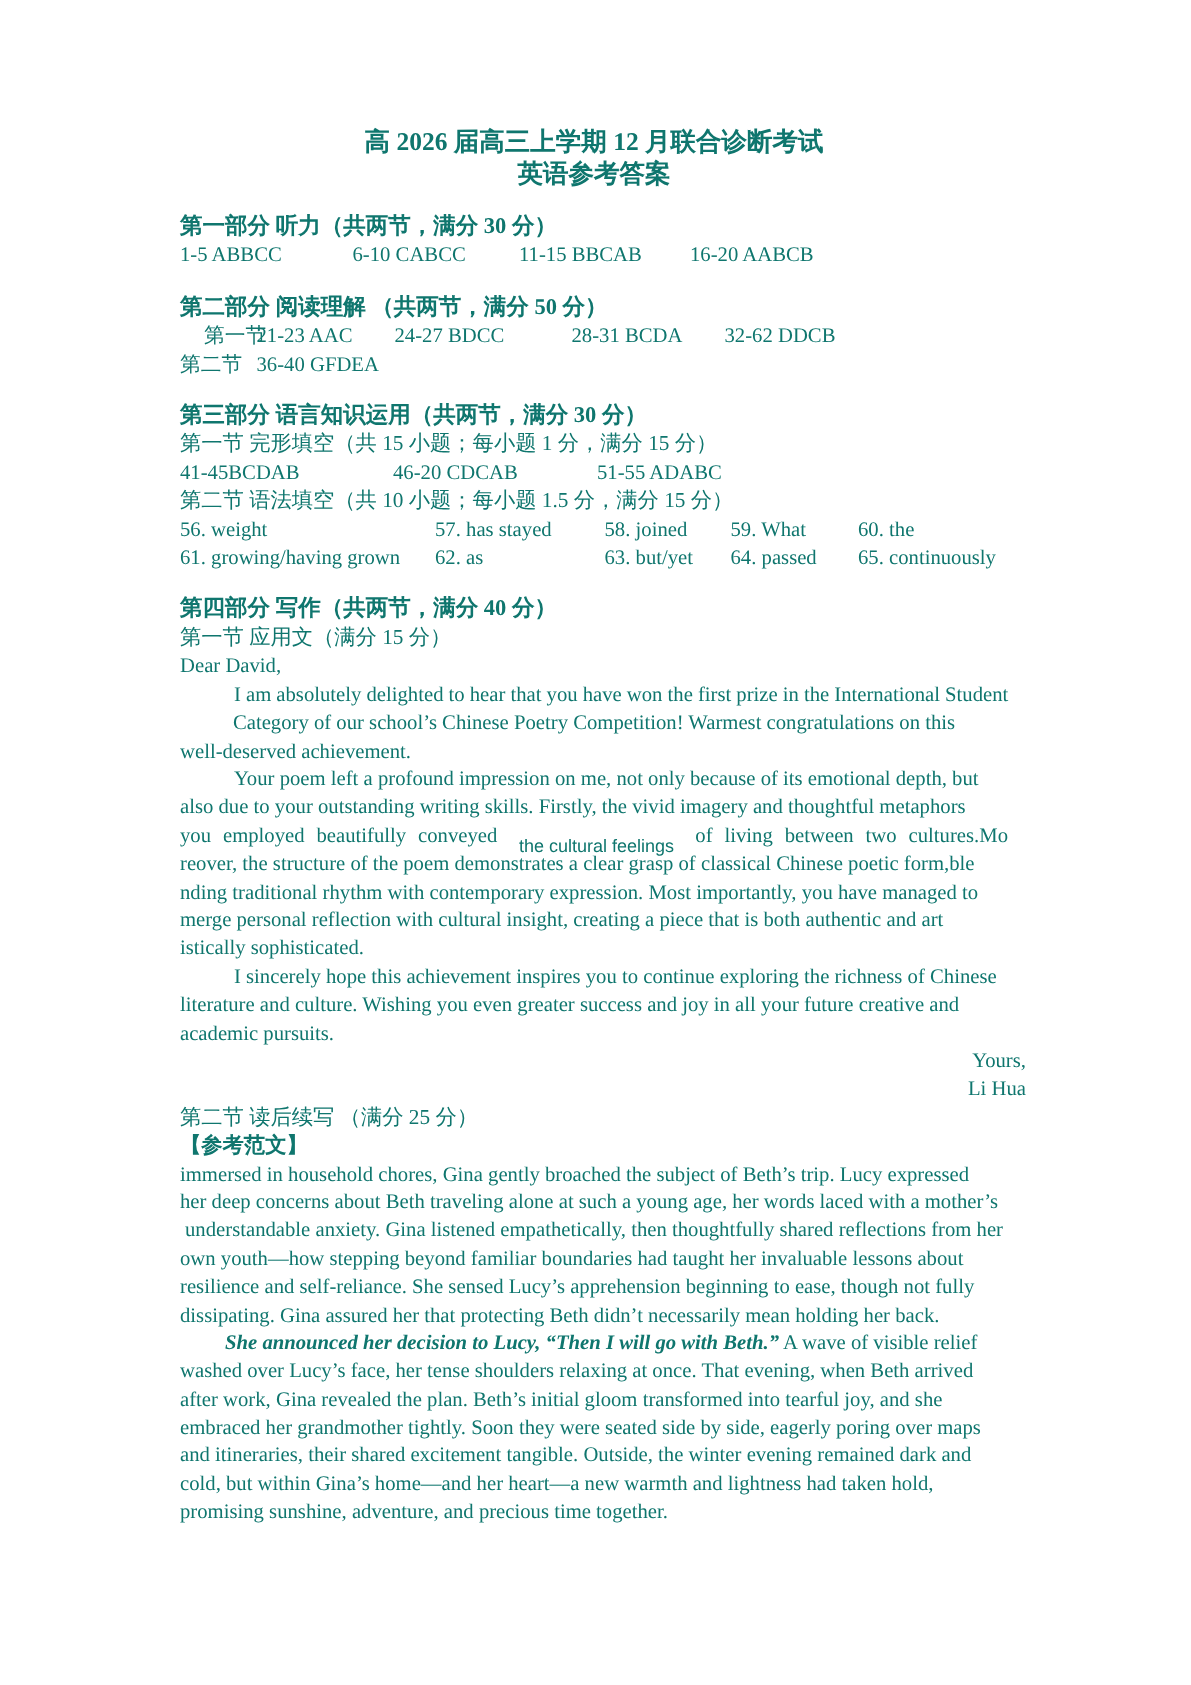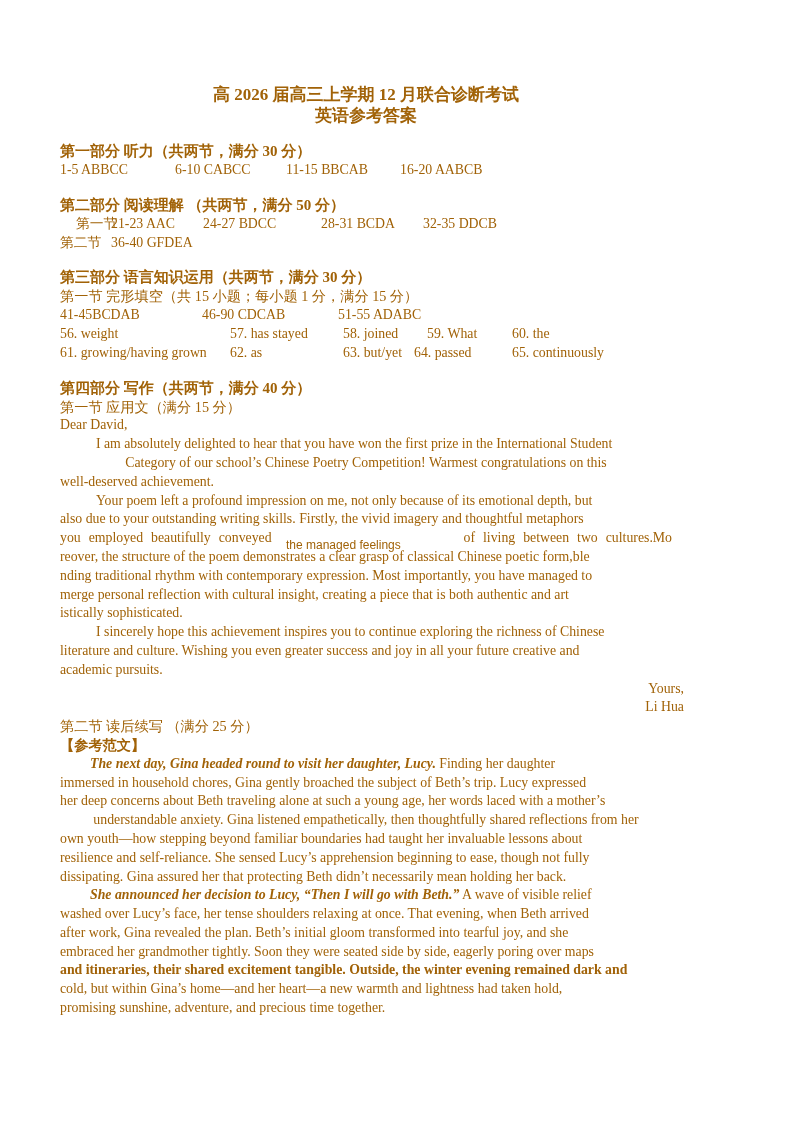--- a/index.html
+++ b/index.html
@@ -1,22 +1,22 @@
 <!DOCTYPE html>
 <html><head>
 <meta charset="utf-8">
 <style>
   html,body{margin:0;padding:0;background:#ffffff;}
   .page{
     position:relative;
     width:794px;height:1123px;
     box-sizing:border-box;
-    padding:84px 122px 0 60px;
+    padding:84px 122px 0 120px;
     background:#ffffff;
-    color:#a16207;
+    color:#0f766e;
     font-family:"Liberation Serif","DejaVu Serif",serif;
     font-size:13.8px;
     overflow:hidden;
   }
   .title{
     text-align:center;
     font-weight:bold;
     font-size:17px;
     line-height:21px;
     white-space:nowrap;
@@ -66,91 +66,91 @@
     <span style="left:226px">11-15 BBCAB</span>
     <span style="left:340px">16-20 AABCB</span>
   </div>
 
   <div class="sec-header">第二部分 阅读理解 （共两节，满分 50 分）</div>
   <div class="arow">
     <span style="left:16px">第一节</span>
     <span style="left:51px">21-23 AAC</span>
     <span style="left:143px">24-27 BDCC</span>
     <span style="left:261px">28-31 BCDA</span>
-    <span style="left:363px">32-35 DDCB</span>
+    <span style="left:363px">32-62 DDCB</span>
   </div>
   <div class="arow">
     <span style="left:0">第二节</span>
     <span style="left:51px">36-40 GFDEA</span>
   </div>
 
   <div class="sec-header">第三部分 语言知识运用（共两节，满分 30 分）</div>
   <div class="sub-header">第一节 完形填空（共 15 小题；每小题 1 分，满分 15 分）</div>
   <div class="arow">
     <span style="left:0">41-45BCDAB</span>
-    <span style="left:142px">46-90 CDCAB</span>
+    <span style="left:142px">46-20 CDCAB</span>
     <span style="left:278px">51-55 ADABC</span>
   </div>
+  <div class="sub-header">第二节 语法填空（共 10 小题；每小题 1.5 分，满分 15 分）</div>
   <div class="arow">
     <span style="left:0">56. weight</span>
     <span style="left:170px">57. has stayed</span>
     <span style="left:283px">58. joined</span>
     <span style="left:367px">59. What</span>
     <span style="left:452px">60. the</span>
   </div>
   <div class="arow">
     <span style="left:0">61. growing/having grown</span>
     <span style="left:170px">62. as</span>
     <span style="left:283px">63. but/yet</span>
-    <span style="left:354px">64. passed</span>
+    <span style="left:367px">64. passed</span>
     <span style="left:452px">65. continuously</span>
   </div>
 
   <div class="sec-header">第四部分 写作（共两节，满分 40 分）</div>
   <div class="sub-header">第一节 应用文（满分 15 分）</div>
 
   <div class="line">Dear David,</div>
 
   <div class="line jl ind" style="word-spacing: -0.0625px;">I am absolutely delighted to hear that you have won the first prize in the International Student</div>
   <div class="line jl" style="word-spacing: 0px; text-align: center;">Category of our school’s Chinese Poetry Competition! Warmest congratulations on this</div>
   <div class="line">well-deserved achievement.</div>
 
   <div class="line jl ind" style="word-spacing: 0px;">Your poem left a profound impression on me, not only because of its emotional depth, but</div>
   <div class="line jl" style="word-spacing: 0px;">also due to your outstanding writing skills. Firstly, the vivid imagery and thoughtful metaphors</div>
 
   <div class="gline">
     <span class="ws">you employed beautifully conveyed</span>
-    <span class="dropped">the managed feelings</span>
+    <span class="dropped">the cultural feelings</span>
     <span class="ws">of living between two cultures.Mo</span>
   </div>
 
   <div class="line jl" style="word-spacing: 0px;">reover, the structure of the poem demonstrates a clear grasp of classical Chinese poetic form,ble</div>
   <div class="line jl" style="word-spacing: 0px;">nding traditional rhythm with contemporary expression. Most importantly, you have managed to</div>
   <div class="line jl" style="word-spacing: 0px;">merge personal reflection with cultural insight, creating a piece that is both authentic and art</div>
   <div class="line">istically sophisticated.</div>
 
   <div class="line jl ind" style="word-spacing: 0px;">I sincerely hope this achievement inspires you to continue exploring the richness of Chinese</div>
   <div class="line jl" style="word-spacing: 0px;">literature and culture. Wishing you even greater success and joy in all your future creative and</div>
   <div class="line">academic pursuits.</div>
 
   <div class="sig">Yours,</div>
   <div class="sig">Li Hua</div>
 
   <div class="sub-header">第二节 读后续写 （满分 25 分）</div>
   <div class="sub-header" style="font-weight:bold">【参考范文】</div>
 
-  <div class="line jl ind2" style="word-spacing: 0px;"><span class="lead">The next day, Gina headed round to visit her daughter, Lucy.</span> <span>Finding her daughter</span></div>
   <div class="line jl" style="word-spacing: 0px;">immersed in household chores, Gina gently broached the subject of Beth’s trip. Lucy expressed</div>
   <div class="line jl" style="word-spacing: 0px;">her deep concerns about Beth traveling alone at such a young age, her words laced with a mother’s</div>
   <div class="line jl" style="word-spacing: 0px; text-align: center;">understandable anxiety. Gina listened empathetically, then thoughtfully shared reflections from her</div>
   <div class="line jl" style="word-spacing: 0px;">own youth—how stepping beyond familiar boundaries had taught her invaluable lessons about</div>
   <div class="line jl" style="word-spacing: 0px;">resilience and self-reliance. She sensed Lucy’s apprehension beginning to ease, though not fully</div>
   <div class="line">dissipating. Gina assured her that protecting Beth didn’t necessarily mean holding her back.</div>
 
   <div class="line jl ind2" style="word-spacing: 0px;"><span class="lead">She announced her decision to Lucy, “Then I will go with Beth.”</span> <span>A wave of visible relief</span></div>
   <div class="line jl" style="word-spacing: 0px;">washed over Lucy’s face, her tense shoulders relaxing at once. That evening, when Beth arrived</div>
   <div class="line jl" style="word-spacing: 0px;">after work, Gina revealed the plan. Beth’s initial gloom transformed into tearful joy, and she</div>
   <div class="line jl" style="word-spacing: 0px;">embraced her grandmother tightly. Soon they were seated side by side, eagerly poring over maps</div>
-  <div class="line jl" style="word-spacing: 0px; font-weight: bold;">and itineraries, their shared excitement tangible. Outside, the winter evening remained dark and</div>
+  <div class="line jl" style="word-spacing: 0px;">and itineraries, their shared excitement tangible. Outside, the winter evening remained dark and</div>
   <div class="line jl" style="word-spacing: 0px;">cold, but within Gina’s home—and her heart—a new warmth and lightness had taken hold,</div>
   <div class="line">promising sunshine, adventure, and precious time together.</div>
 
 </div>
 
 </body></html>

